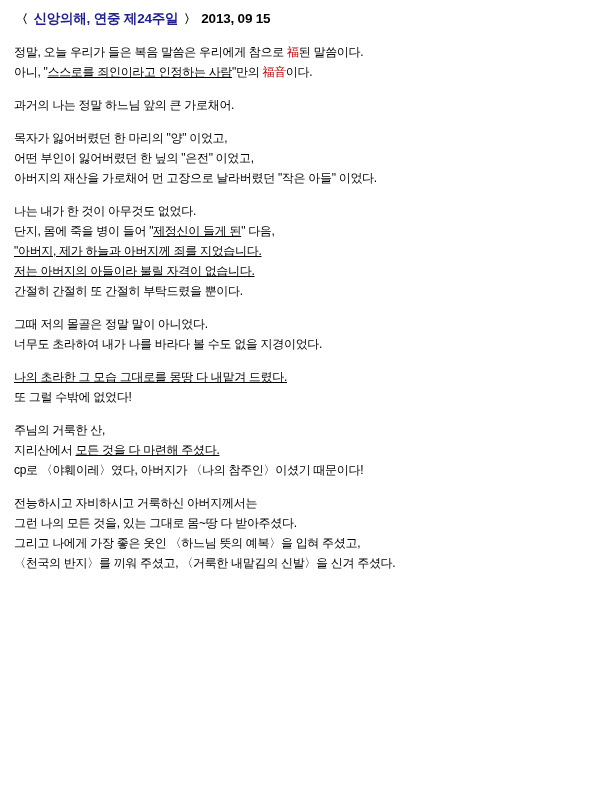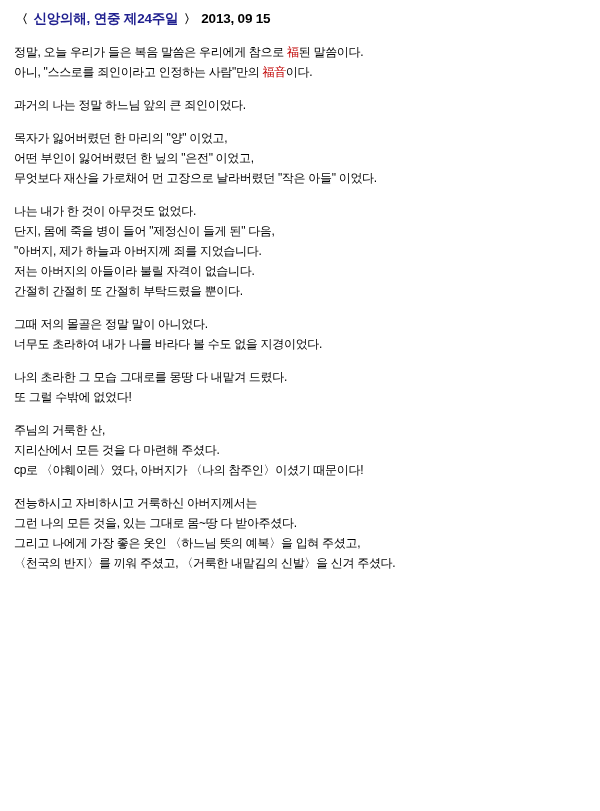--- a/index.html
+++ b/index.html
@@ -48,20 +48,21 @@
     margin: 0 0 13px 0;
   }
   .line {
     font-size: 12px;
     line-height: 20px;
     letter-spacing: -0.3px;
     white-space: nowrap;
     color: #000000;
   }
   .u {
+    text-decoration: underline;
     margin-top: 12px;
   }
   .red {
     color: #c00000;
   }
 </style>
 </head>
 <body>
 
 <div class="page">
@@ -72,26 +73,26 @@
     <span class="chev">〉</span>
     <span class="date">2013, 09 15</span>
   </div>
 
   <div class="body-text" id="body-text">
       <div class="para">
         <div class="line"><span>정말, 오늘 우리가 들은 복음 말씀은 우리에게 참으로 </span><span class="red">福</span><span>된 말씀이다.</span></div>
         <div class="line"><span>아니, "</span><span class="u">스스로를 죄인이라고 인정하는 사람</span><span>"만의 </span><span class="red">福音</span><span>이다.</span></div>
       </div>
       <div class="para">
-        <div class="line"><span>과거의 나는 정말 하느님 앞의 큰 죄인이었다.</span></div>
+        <div class="line"><span>과거의 나는 정말 하느님 앞의 큰 가로채어.</span></div>
       </div>
       <div class="para">
         <div class="line"><span>목자가 잃어버렸던 한 마리의 "양" 이었고,</span></div>
         <div class="line"><span>어떤 부인이 잃어버렸던 한 닢의 "은전" 이었고,</span></div>
-        <div class="line"><span>무엇보다 재산을 가로채어 먼 고장으로 날라버렸던 "작은 아들" 이었다.</span></div>
+        <div class="line"><span>아버지의 재산을 가로채어 먼 고장으로 날라버렸던 "작은 아들" 이었다.</span></div>
       </div>
       <div class="para">
         <div class="line"><span>나는 내가 한 것이 아무것도 없었다.</span></div>
         <div class="line"><span>단지, 몸에 죽을 병이 들어 "</span><span class="u">제정신이 들게 된</span><span>" 다음,</span></div>
         <div class="line"><span class="u">"아버지, 제가 하늘과 아버지께 죄를 지었습니다.</span></div>
         <div class="line"><span class="u"> 저는 아버지의 아들이라 불릴 자격이 없습니다.</span></div>
         <div class="line"><span> 간절히 간절히 또 간절히 부탁드렸을 뿐이다.</span></div>
       </div>
       <div class="para">
         <div class="line"><span>그때 저의 몰골은 정말 말이 아니었다.</span></div>

